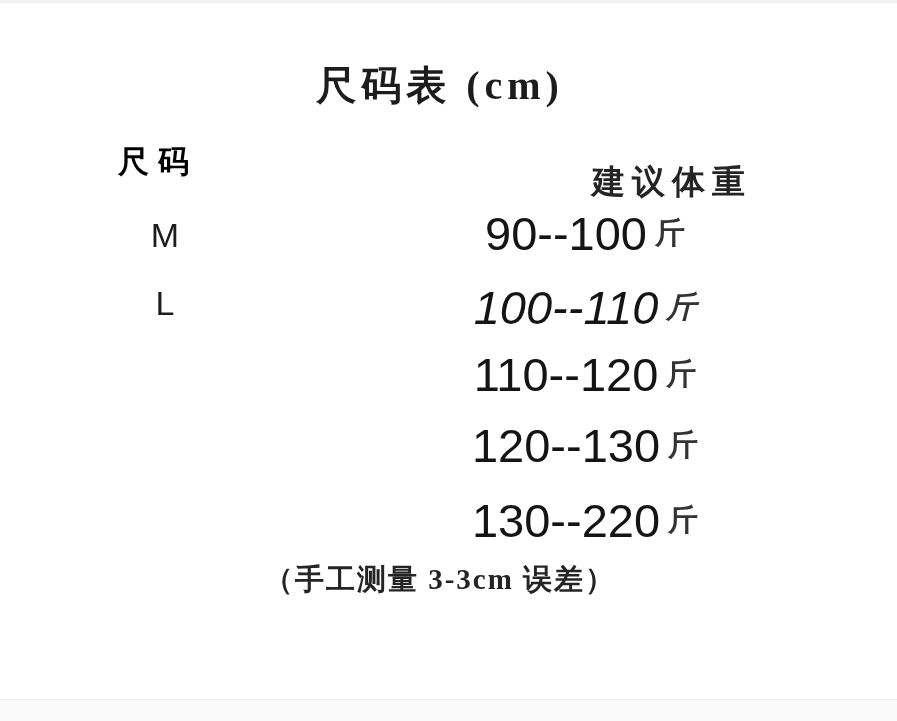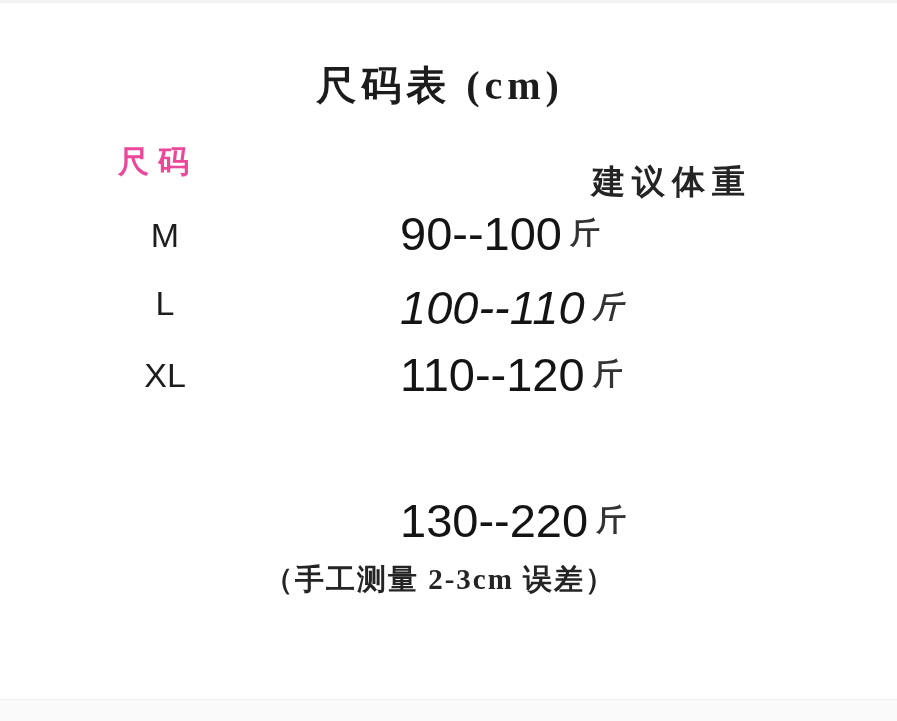--- a/index.html
+++ b/index.html
@@ -38,21 +38,21 @@
     font-weight: bold;
     letter-spacing: 5px;
     color: #1c1c1c;
   }
   .hdr-size {
     position: absolute;
     left: 118px; top: 141px;
     font-size: 31px;
     font-weight: bold;
     letter-spacing: 9px;
-    color: #ec4899;
+    color: #000000;
   }
   .hdr-advice {
     position: absolute;
     left: 267px; top: 137px;
     font-size: 37px;
     font-weight: 600;
     font-family: "Liberation Sans", sans-serif;
     letter-spacing: 0px;
     color: #1b1b1b;
   }
@@ -71,21 +71,21 @@
     text-align: center;
     font-size: 34px;
     line-height: 1;
     font-family: "Liberation Sans", sans-serif;
     color: #1d1d1d;
   }
   .weight-value {
     position: absolute;
     left: 400px;
     width: 370px;
-    text-align: left;
+    text-align: center;
     font-size: 47px;
     line-height: 1.05;
     font-family: "Liberation Sans", sans-serif;
     color: #141414;
     white-space: nowrap;
   }
   .weight-value .unit {
     font-size: 30px;
     font-family: "Liberation Serif", serif;
     font-weight: bold;
@@ -116,23 +116,23 @@
 
   <div class="hdr-size">尺码</div>
   <div class="hdr-weight">建议体重</div>
 
   <div class="size-label" style="top:218px;">M</div>
   <div class="weight-value" style="top:209px;"><span>90--100</span><span class="unit">斤</span></div>
 
   <div class="size-label" style="top:286px;">L</div>
   <div class="weight-value" style="top:283px;font-style:italic;"><span>100--110</span><span class="unit">斤</span></div>
 
-  <div class="size-label" style="top:358px;">XL</div>
   <div class="weight-value" style="top:350px;"><span>110--120</span><span class="unit">斤</span></div>
 
+  <div class="weight-value" style="top:421px;"><span>120--130</span><span class="unit">斤</span></div>
 
   <div class="weight-value" style="top:496px;"><span>130--220</span><span class="unit">斤</span></div>
 
-  <div class="footer-note">（手工测量 2-3cm 误差）</div>
+  <div class="footer-note">（手工测量 3-3cm 误差）</div>
 
   <div class="edge-strip-bottom"></div>
 
 </div>
 
 </body></html>

